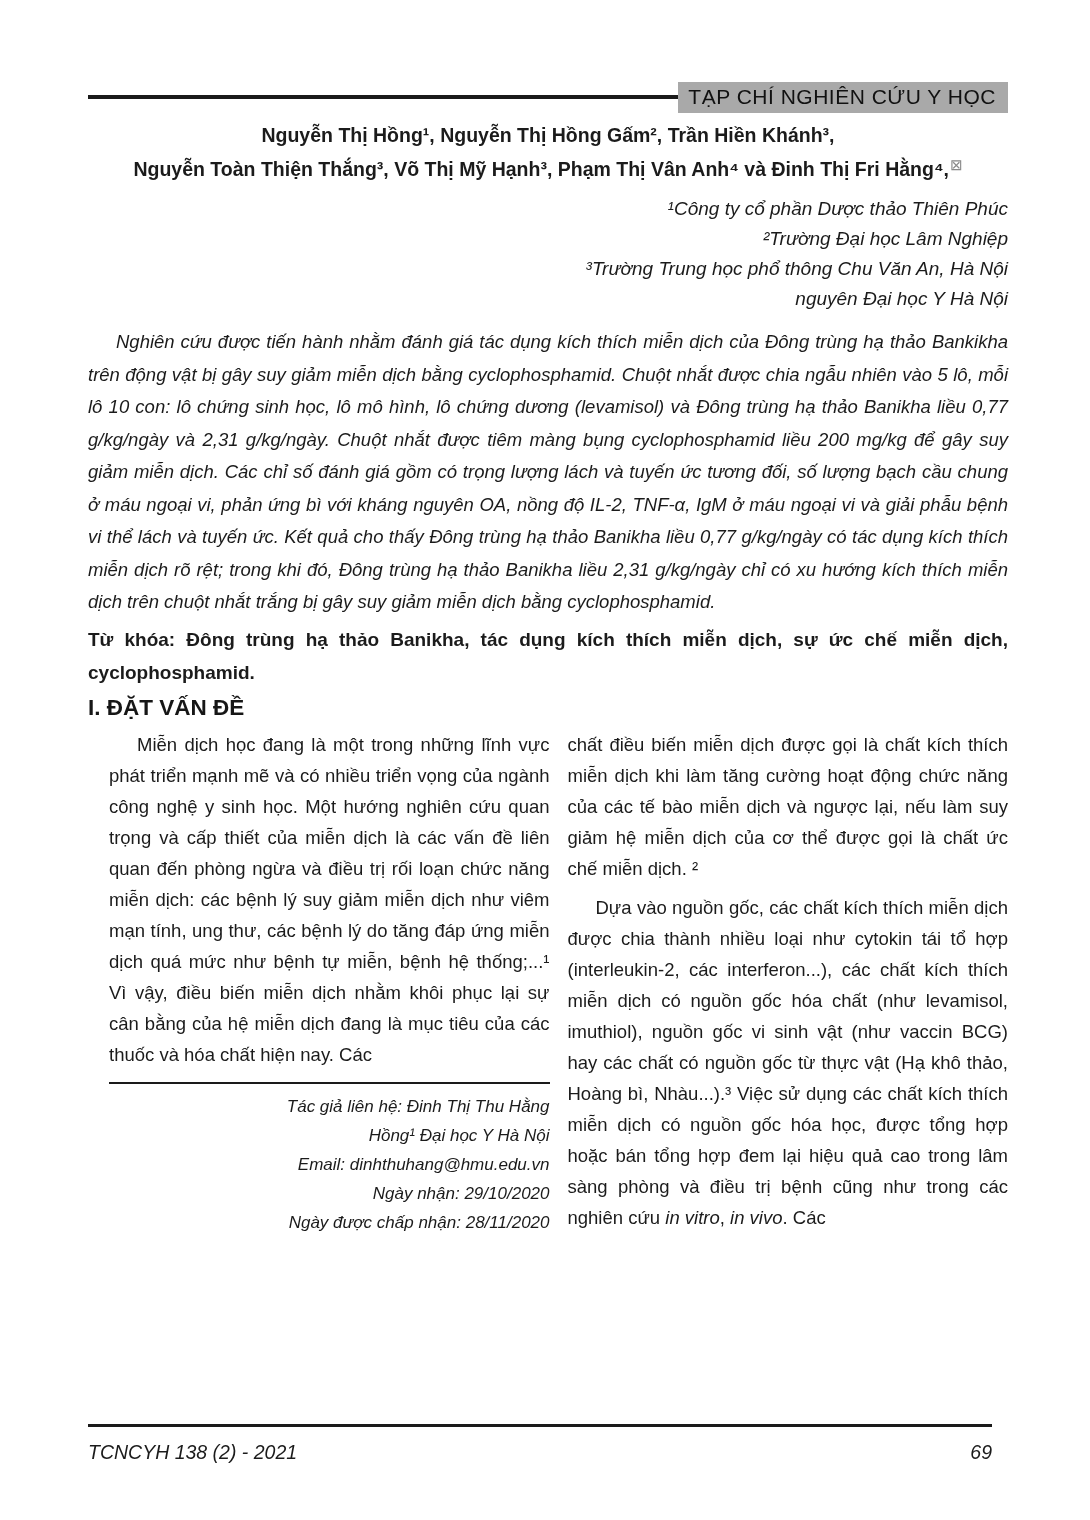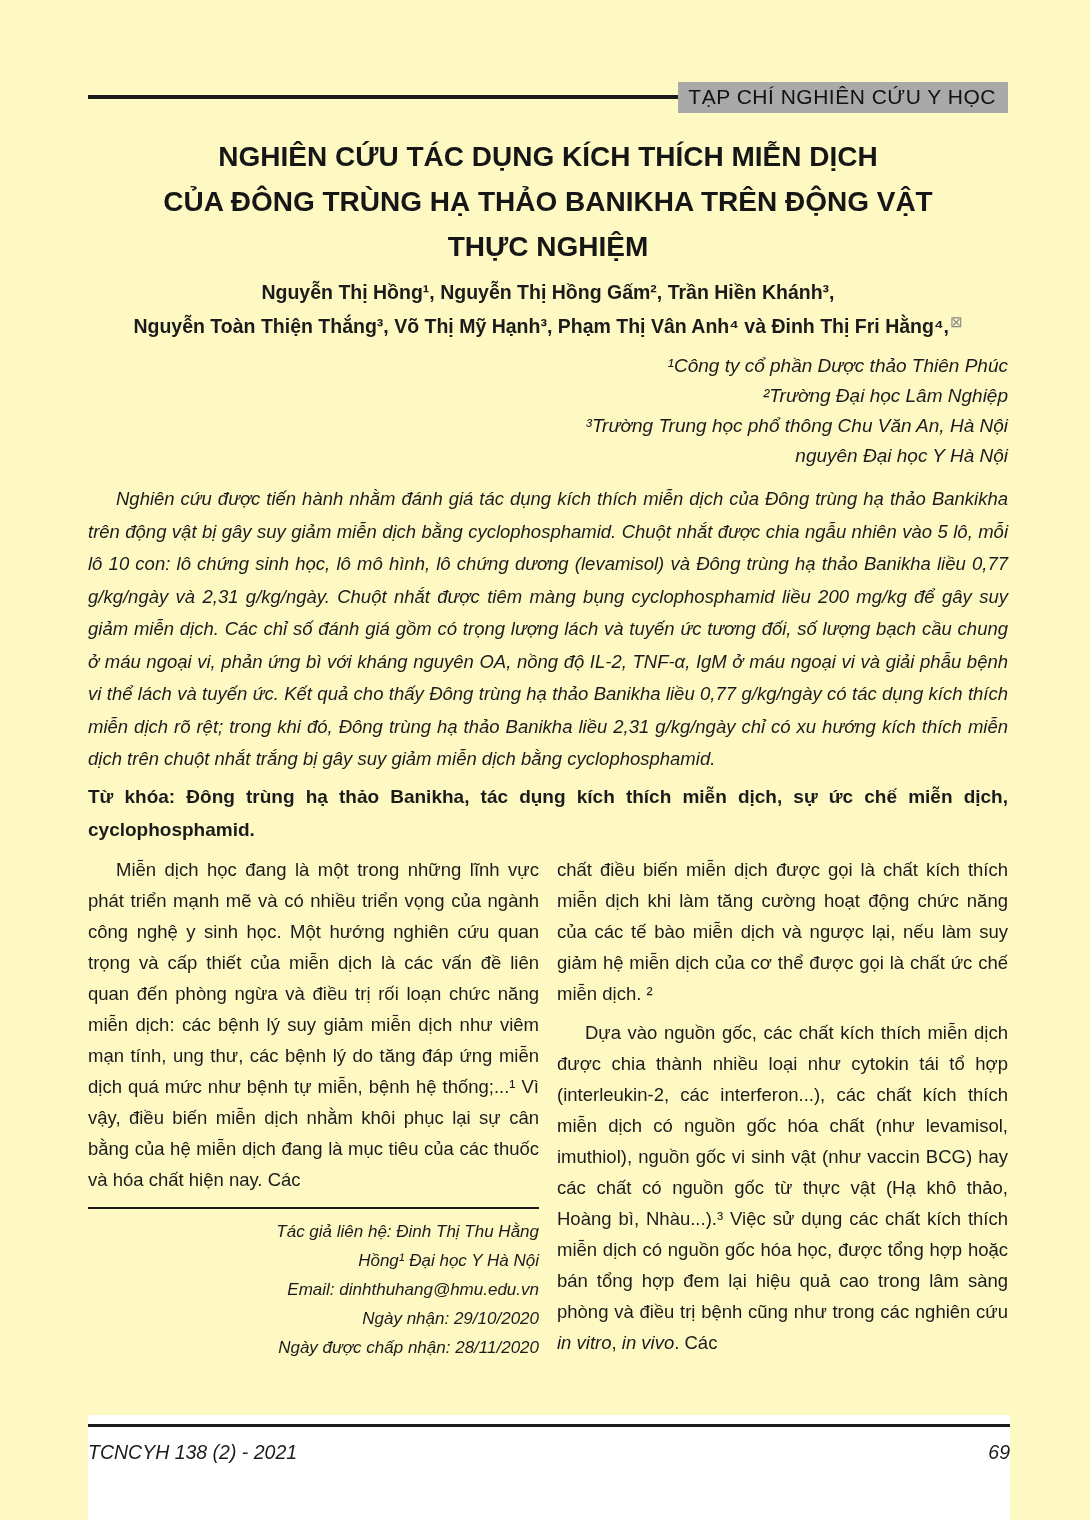--- a/index.html
+++ b/index.html
@@ -2,21 +2,21 @@
 <html lang="vi"><head>
 <meta charset="utf-8">
 <style>
   * { margin: 0; padding: 0; box-sizing: border-box; }
   html, body { background: #e8e8e8; }
   .page {
     position: relative;
     width: 1090px;
     height: 1520px;
     margin: 0 auto;
-    background: #fef9c3;
+    background: #ffffff;
     color: #1b1b1b;
     font-family: "Liberation Sans", sans-serif;
     overflow: hidden;
     padding: 82px 82px 0 88px;
   }
   
   .journal-header { display: flex; align-items: center; height: 30px; }
   .header-rule { flex: 1; height: 4px; background: #1a1a1a; }
   .journal-badge {
     background: #a9a9a9;
@@ -49,33 +49,33 @@
     font-size: 18.5px;
     line-height: 32.5px;
     text-align: justify;
     text-indent: 28px;
   }
   
   .keywords { margin-top: 4px; font-weight: bold; font-size: 19px; line-height: 33px; text-align: justify; }
   
   .section-heading { margin-top: 6px; font-size: 22.5px; font-weight: bold; color: #161616; }
   
-  .columns { margin-top: 8px; display: flex; gap: 18px; }
+  .columns { margin-top: 8px; display: flex; gap: 18px; margin-left: 21px; }
   .col { flex: 1; font-size: 18.5px; line-height: 31px; text-align: justify; }
   .body-par.indent { text-indent: 28px; }
   .col-right .p2 { margin-top: 8px; }
   .it { font-style: italic; }
   
   .contact-rule { height: 2px; background: #1a1a1a; margin: 12px 0 8px 0; }
   .contact { font-style: italic; font-size: 17px; line-height: 29px; text-align: right; }
   
   .page-footer {
     position: absolute;
     left: 88px;
-    right: 80px;
+    right: 98px;
     top: 1415px;
     height: 105px;
     background: #ffffff;
     padding-top: 9px;
   }
   .footer-rule { height: 3px; background: #1a1a1a; }
   .footer-row {
     display: flex;
     justify-content: space-between;
     font-style: italic;
@@ -86,42 +86,38 @@
 </head>
 <body>
 
 <div class="page">
 
   <div class="journal-header">
     <div class="header-rule"></div>
     <div class="journal-badge">TẠP CHÍ NGHIÊN CỨU Y HỌC</div>
   </div>
 
-  <h1 class="title">
-    <span class="title-line">NGHIÊN CỨU TÁC DỤNG KÍCH THÍCH MIỄN DỊCH</span>
-    <span class="title-line">CỦA ĐÔNG TRÙNG HẠ THẢO BANIKHA TRÊN ĐỘNG VẬT</span>
-    <span class="title-line">THỰC NGHIỆM</span>
-  </h1>
 
   <div class="authors">
     <div>Nguyễn Thị Hồng¹, Nguyễn Thị Hồng Gấm², Trần Hiền Khánh³,</div>
     <div><span>Nguyễn Toàn Thiện Thắng³, Võ Thị Mỹ Hạnh³, Phạm Thị Vân Anh⁴ và Đinh Thị Fri Hằng⁴,</span><span class="env">⊠</span></div>
   </div>
 
   <div class="affiliations">
     <div>¹Công ty cổ phần Dược thảo Thiên Phúc</div>
     <div>²Trường Đại học Lâm Nghiệp</div>
     <div>³Trường Trung học phổ thông Chu Văn An, Hà Nội</div>
     <div>nguyên Đại học Y Hà Nội</div>
   </div>
 
   <p class="abstract">Nghiên cứu được tiến hành nhằm đánh giá tác dụng kích thích miễn dịch của Đông trùng hạ thảo Bankikha trên động vật bị gây suy giảm miễn dịch bằng cyclophosphamid. Chuột nhắt được chia ngẫu nhiên vào 5 lô, mỗi lô 10 con: lô chứng sinh học, lô mô hình, lô chứng dương (levamisol) và Đông trùng hạ thảo Banikha liều 0,77 g/kg/ngày và 2,31 g/kg/ngày. Chuột nhắt được tiêm màng bụng cyclophosphamid liều 200 mg/kg để gây suy giảm miễn dịch. Các chỉ số đánh giá gồm có trọng lượng lách và tuyến ức tương đối, số lượng bạch cầu chung ở máu ngoại vi, phản ứng bì với kháng nguyên OA, nồng độ IL-2, TNF-α, IgM ở máu ngoại vi và giải phẫu bệnh vi thể lách và tuyến ức. Kết quả cho thấy Đông trùng hạ thảo Banikha liều 0,77 g/kg/ngày có tác dụng kích thích miễn dịch rõ rệt; trong khi đó, Đông trùng hạ thảo Banikha liều 2,31 g/kg/ngày chỉ có xu hướng kích thích miễn dịch trên chuột nhắt trắng bị gây suy giảm miễn dịch bằng cyclophosphamid.</p>
 
   <p class="keywords">Từ khóa: Đông trùng hạ thảo Banikha, tác dụng kích thích miễn dịch, sự ức chế miễn dịch, cyclophosphamid.</p>
 
+  <h2 class="section-heading">I. ĐẶT VẤN ĐỀ</h2>
 
   <div class="columns">
 
     <div class="col col-left">
       <p class="body-par indent">Miễn dịch học đang là một trong những lĩnh vực phát triển mạnh mẽ và có nhiều triển vọng của ngành công nghệ y sinh học. Một hướng nghiên cứu quan trọng và cấp thiết của miễn dịch là các vấn đề liên quan đến phòng ngừa và điều trị rối loạn chức năng miễn dịch: các bệnh lý suy giảm miễn dịch như viêm mạn tính, ung thư, các bệnh lý do tăng đáp ứng miễn dịch quá mức như bệnh tự miễn, bệnh hệ thống;...¹ Vì vậy, điều biến miễn dịch nhằm khôi phục lại sự cân bằng của hệ miễn dịch đang là mục tiêu của các thuốc và hóa chất hiện nay. Các</p>
       <div class="contact-rule"></div>
       <div class="contact">
         <div>Tác giả liên hệ: Đinh Thị Thu Hằng</div>
         <div>Hồng¹ Đại học Y Hà Nội</div>
         <div>Email: dinhthuhang@hmu.edu.vn</div>

